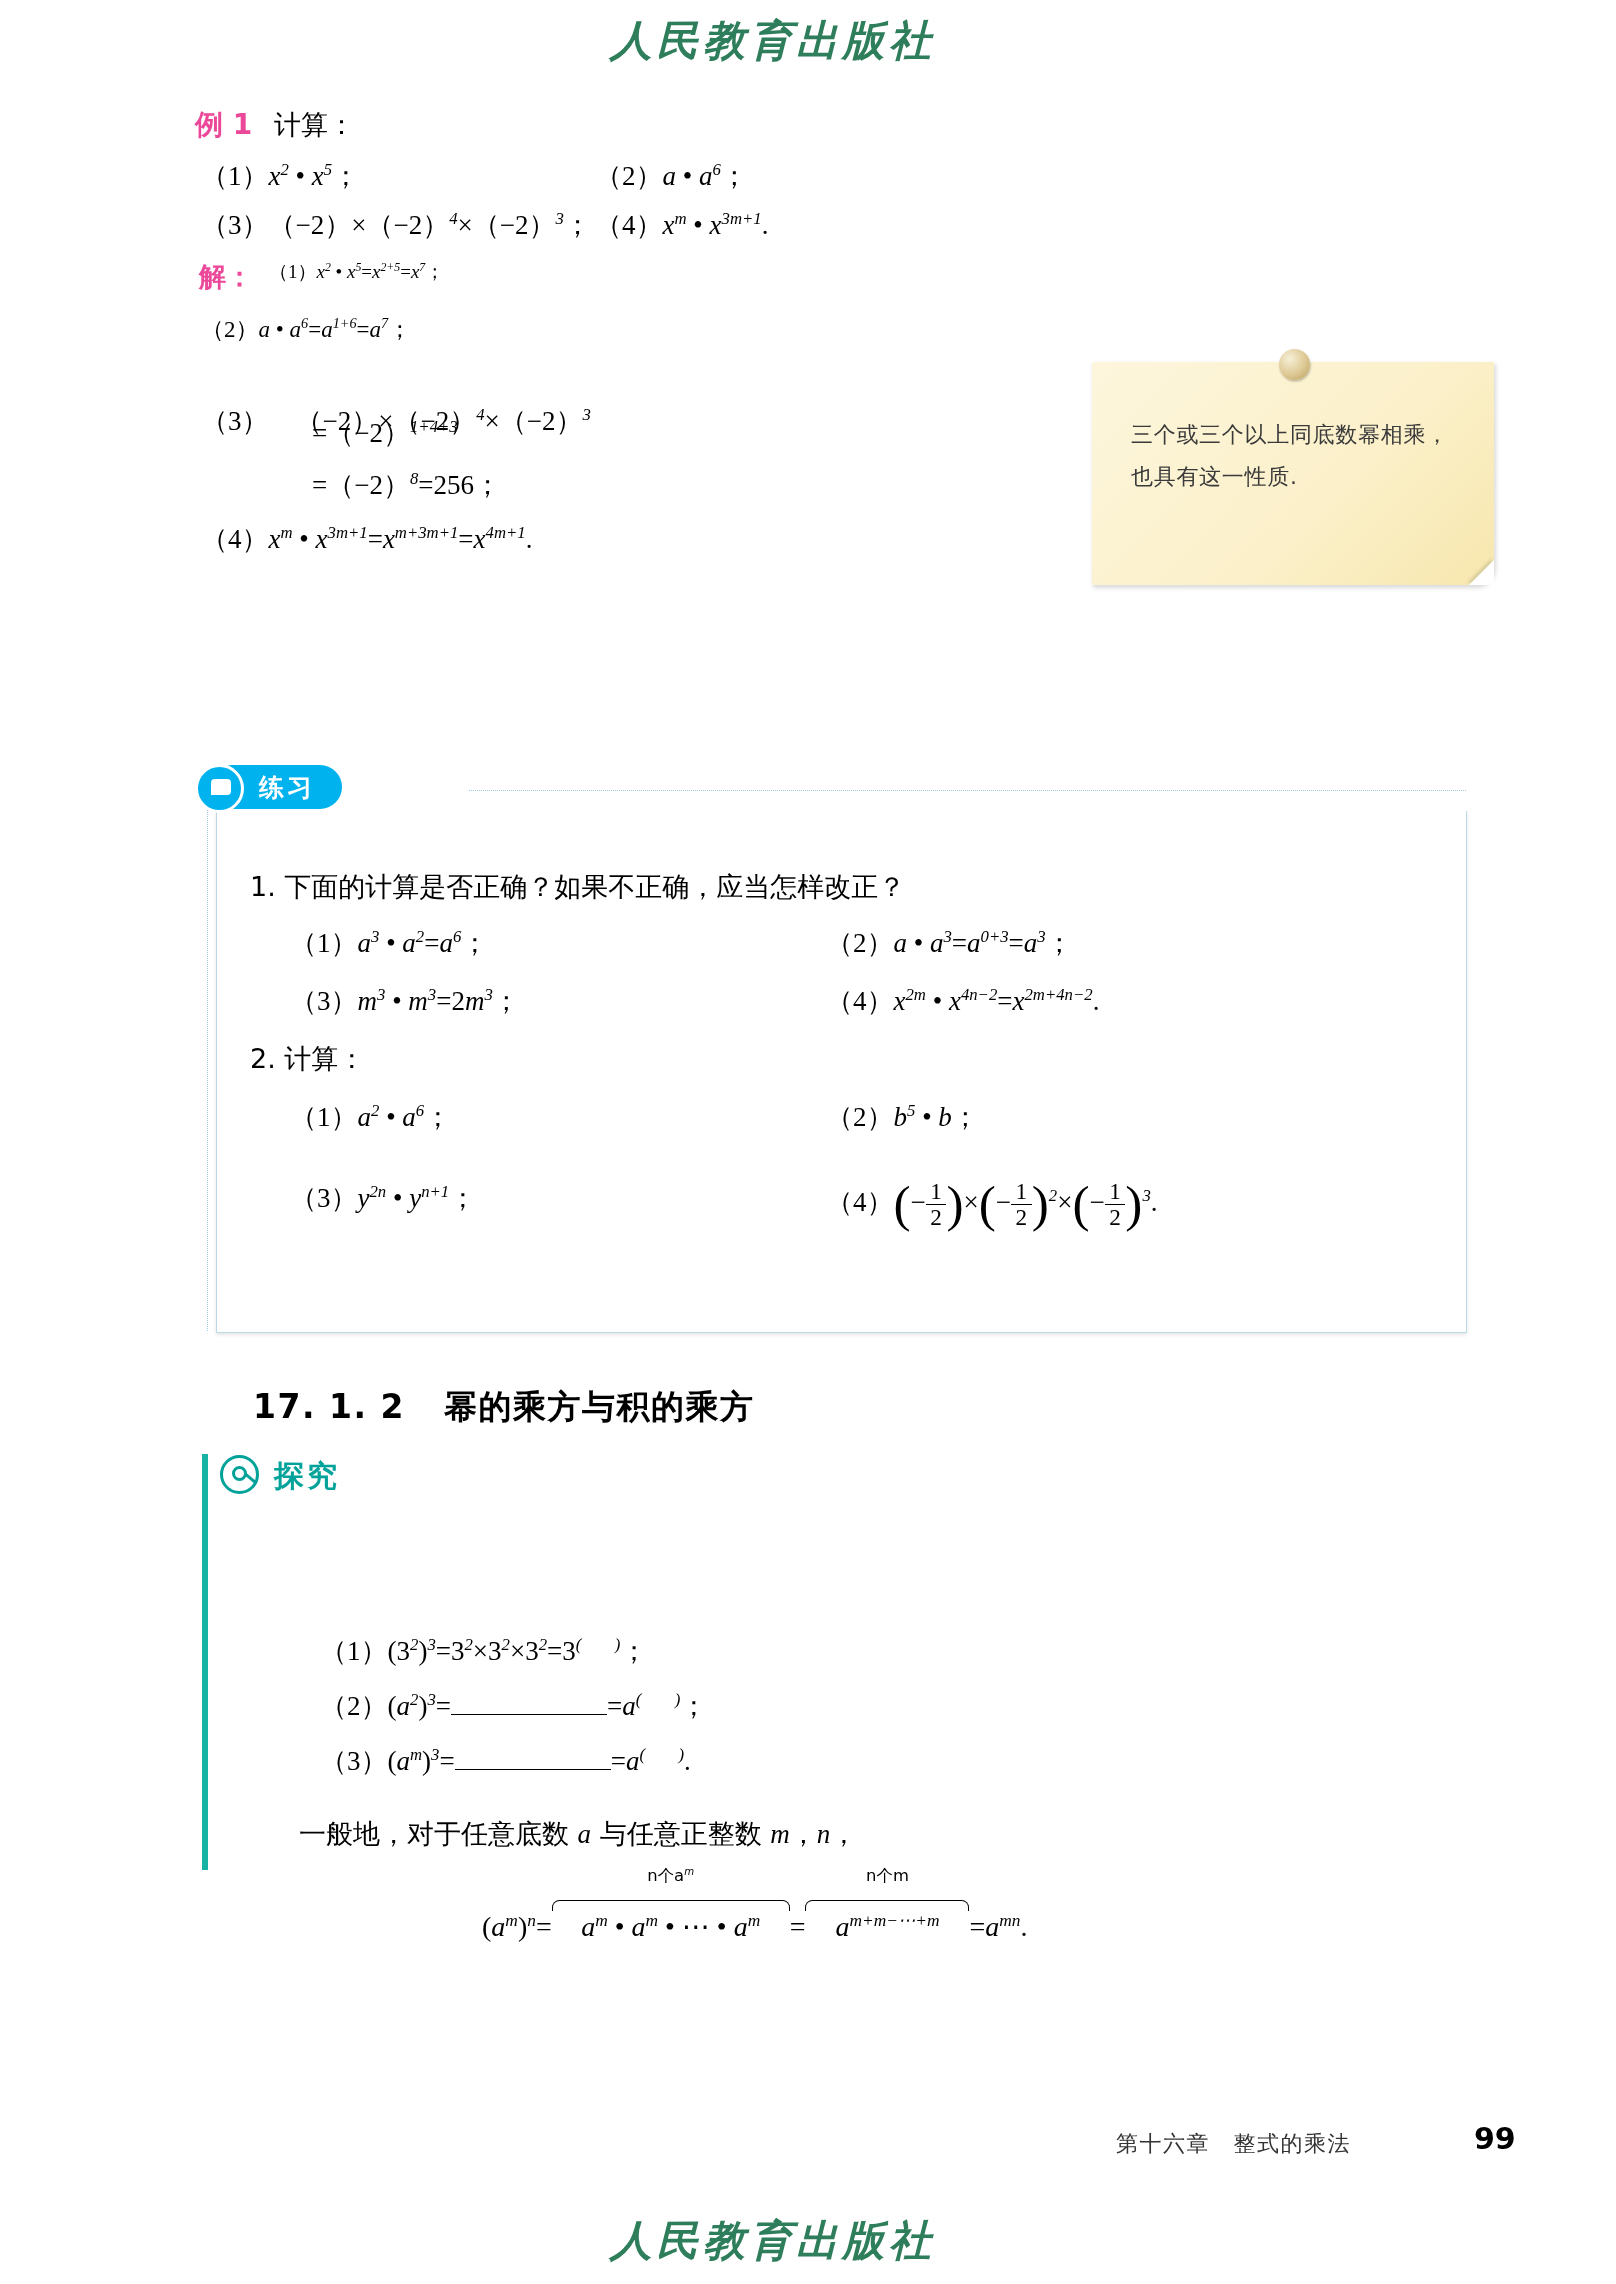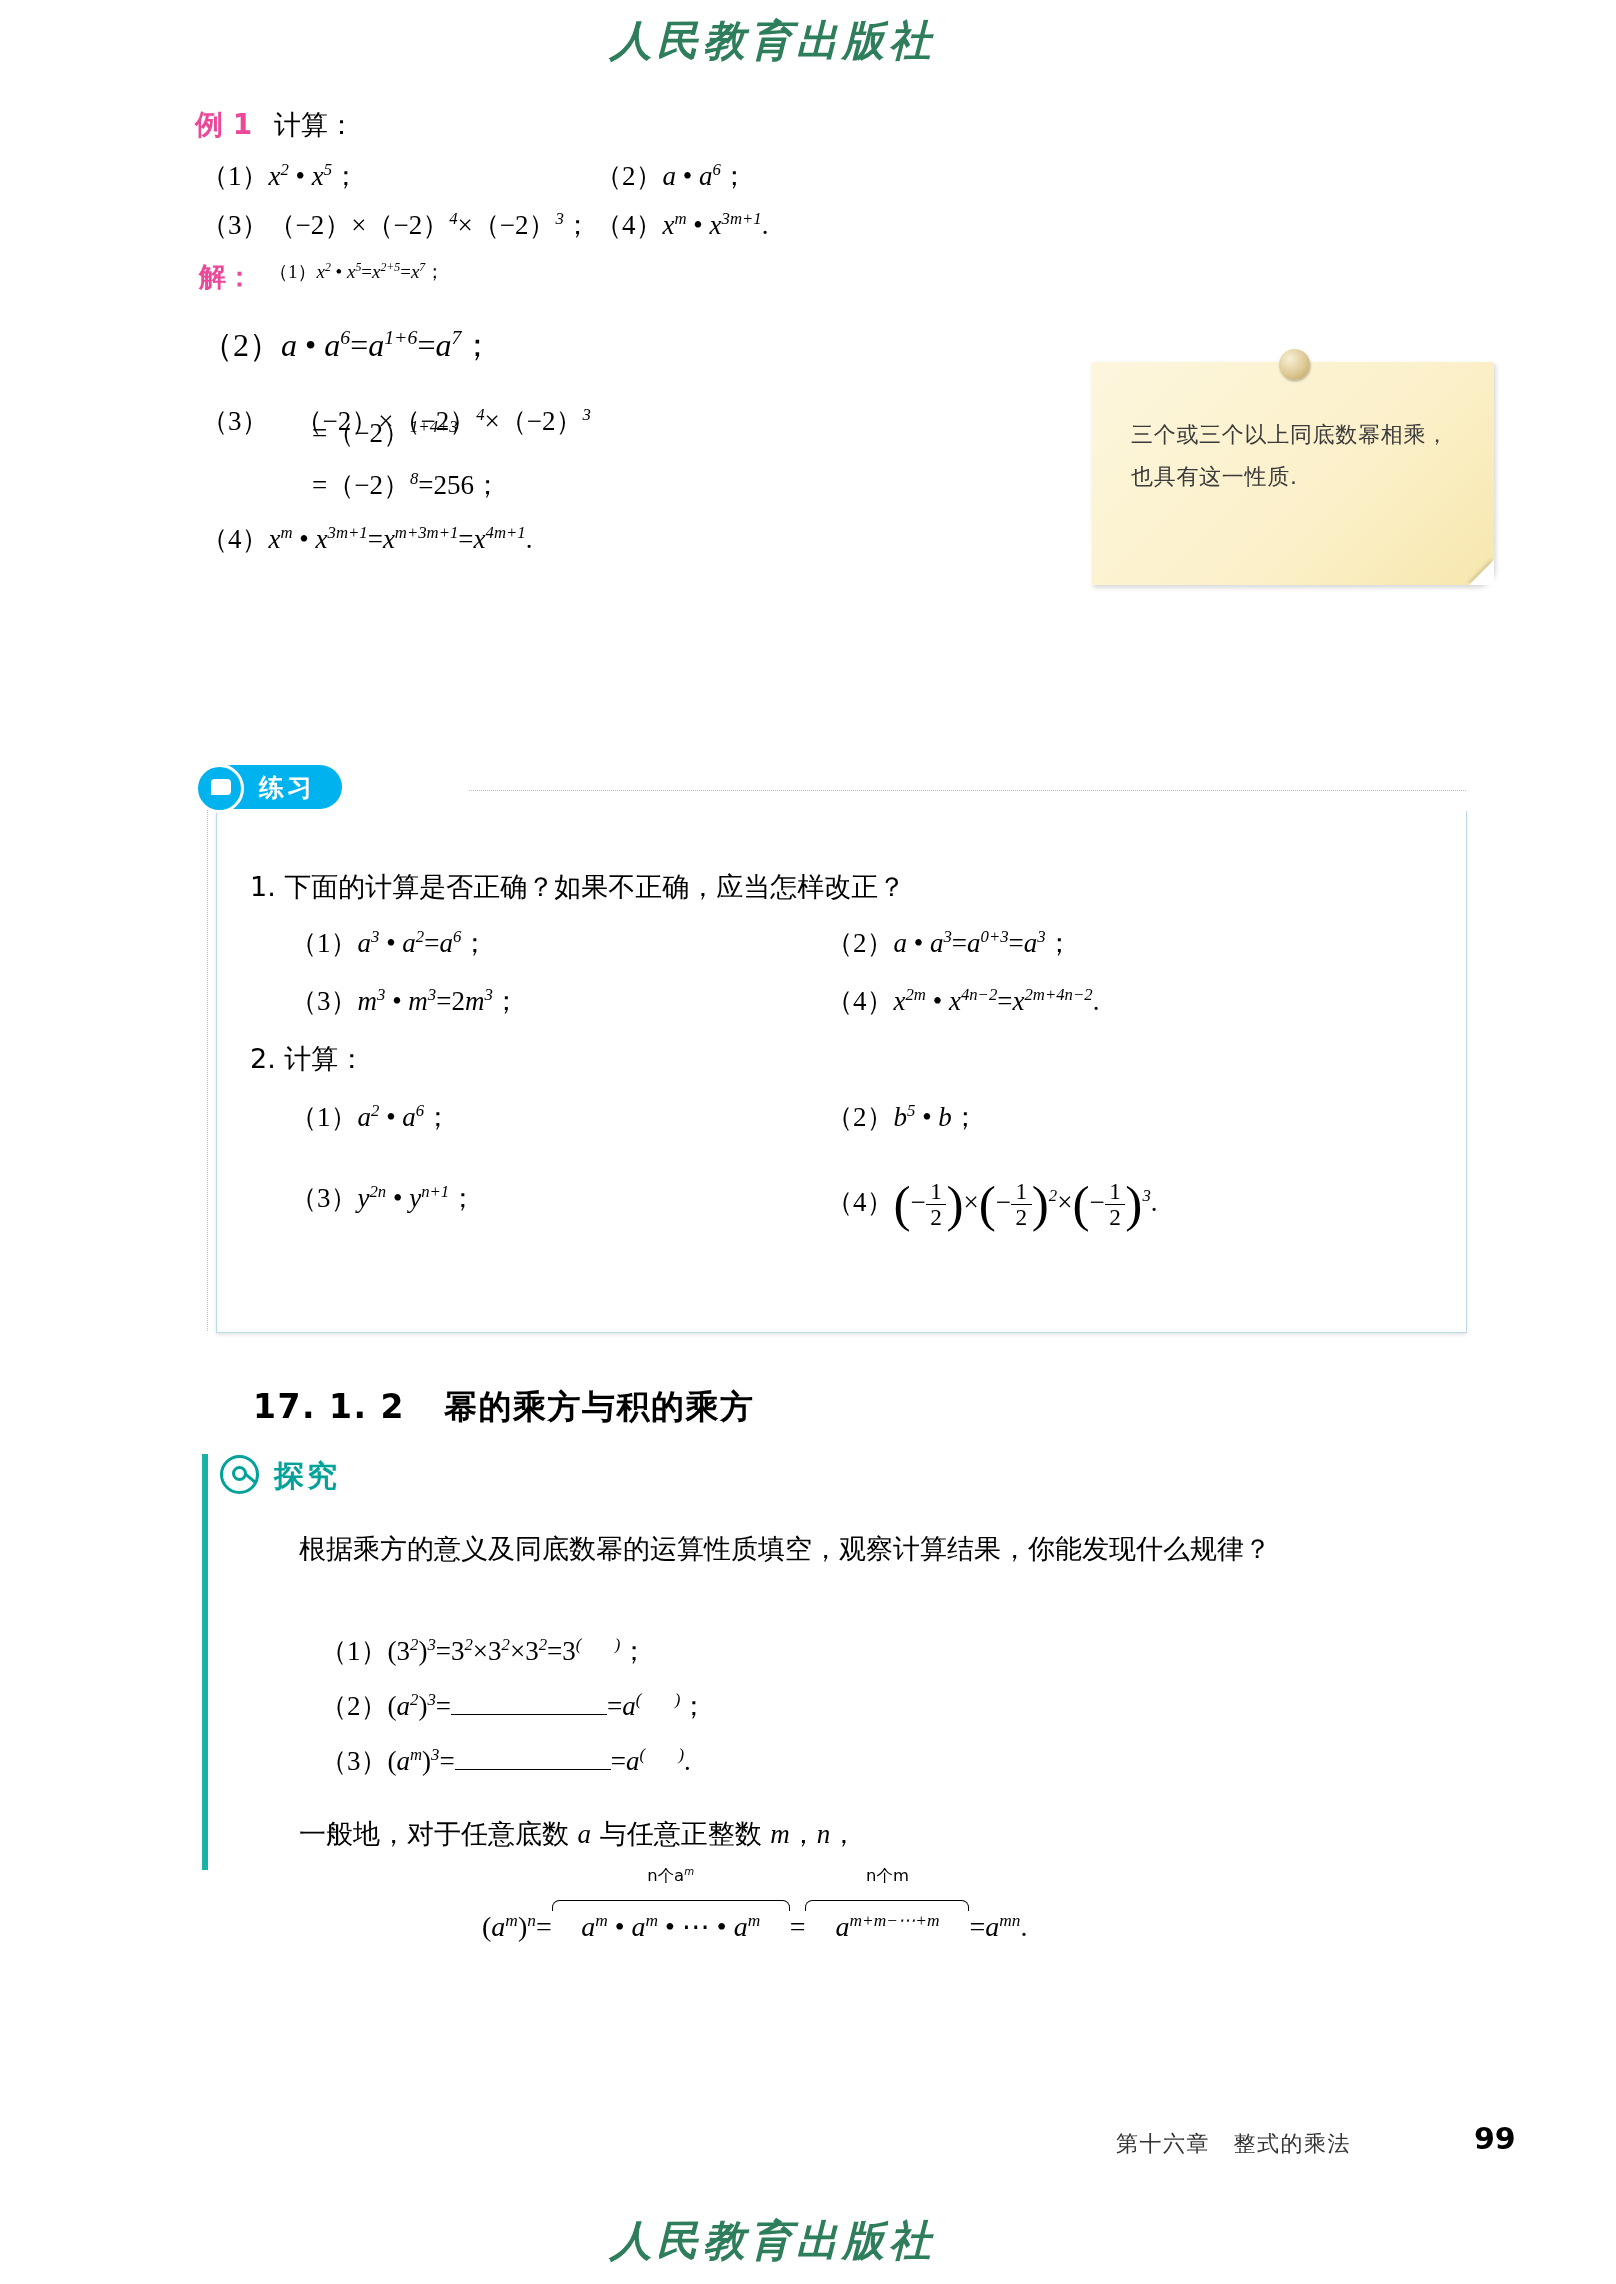--- a/index.html
+++ b/index.html
@@ -301,21 +301,21 @@
     （3）（−2）×（−2）<sup>4</sup>×（−2）<sup>3</sup>；
   </div>
   <div class="t" style="left:595px; top:207px; font-size:27px;">
     （4）<span class="math">x</span><sup>m</sup> • <span class="math">x</span><sup>3m+1</sup>.
   </div>
 
   <div class="t lbl-green" style="left:199px; top:259px; font-size:27px;">解：</div>
   <div class="t" style="left:269px; top:259px; font-size:19px;">
     （1）<span class="math">x</span><sup>2</sup> • <span class="math">x</span><sup>5</sup>=<span class="math">x</span><sup>2+5</sup>=<span class="math">x</span><sup>7</sup>；
   </div>
-  <div class="t" style="left:201px; top:324px; font-size:32px;">
+  <div class="t" style="left:201px; top:314px; font-size:23px;">
     （2）<span class="math">a</span> • <span class="math">a</span><sup>6</sup>=<span class="math">a</span><sup>1+6</sup>=<span class="math">a</span><sup>7</sup>；
   </div>
   <div class="t" style="left:201px; top:363px; font-size:27px;margin-top:40px;">
     （3）　（−2）×（−2）<sup>4</sup>×（−2）<sup>3</sup>
   </div>
   <div class="t" style="left:312px; top:415px; font-size:27px;">
     =（−2）<sup>1+4+3</sup>
   </div>
   <div class="t" style="left:312px; top:467px; font-size:27px;">
     =（−2）<sup>8</sup>=256；
@@ -372,21 +372,20 @@
   </div>
 
   <div class="section-head">
     <span>17. 1. 2</span>&nbsp;&nbsp;&nbsp;<span>幂的乘方与积的乘方</span>
   </div>
 
   <div class="tanjiu-bar"></div>
   <div class="tanjiu-icon"></div>
   <div class="tanjiu-label" style="left:274px;">探究</div>
 
-  <div class="cn" style="position:absolute; left:245px; top:1525px; width:1220px; font-size:27px; line-height:48px; text-indent:54px;">根据乘方的意义及同底数幂的运算性质填空，观察计算结果，你能发现什么规律？</div>
 
   <div class="t" style="left:320px; top:1633px; font-size:27px;">
     （1）(3<sup>2</sup>)<sup>3</sup>=3<sup>2</sup>×3<sup>2</sup>×3<sup>2</sup>=3<sup>(　　)</sup>；
   </div>
   <div class="t" style="left:320px; top:1688px; font-size:27px;">
     （2）(<span class="math">a</span><sup>2</sup>)<sup>3</sup>=<span class="uline"></span>=<span class="math">a</span><sup>(　　)</sup>；
   </div>
   <div class="t" style="left:320px; top:1743px; font-size:27px;">
     （3）(<span class="math">a</span><sup>m</sup>)<sup>3</sup>=<span class="uline"></span>=<span class="math">a</span><sup>(　　)</sup>.
   </div>

